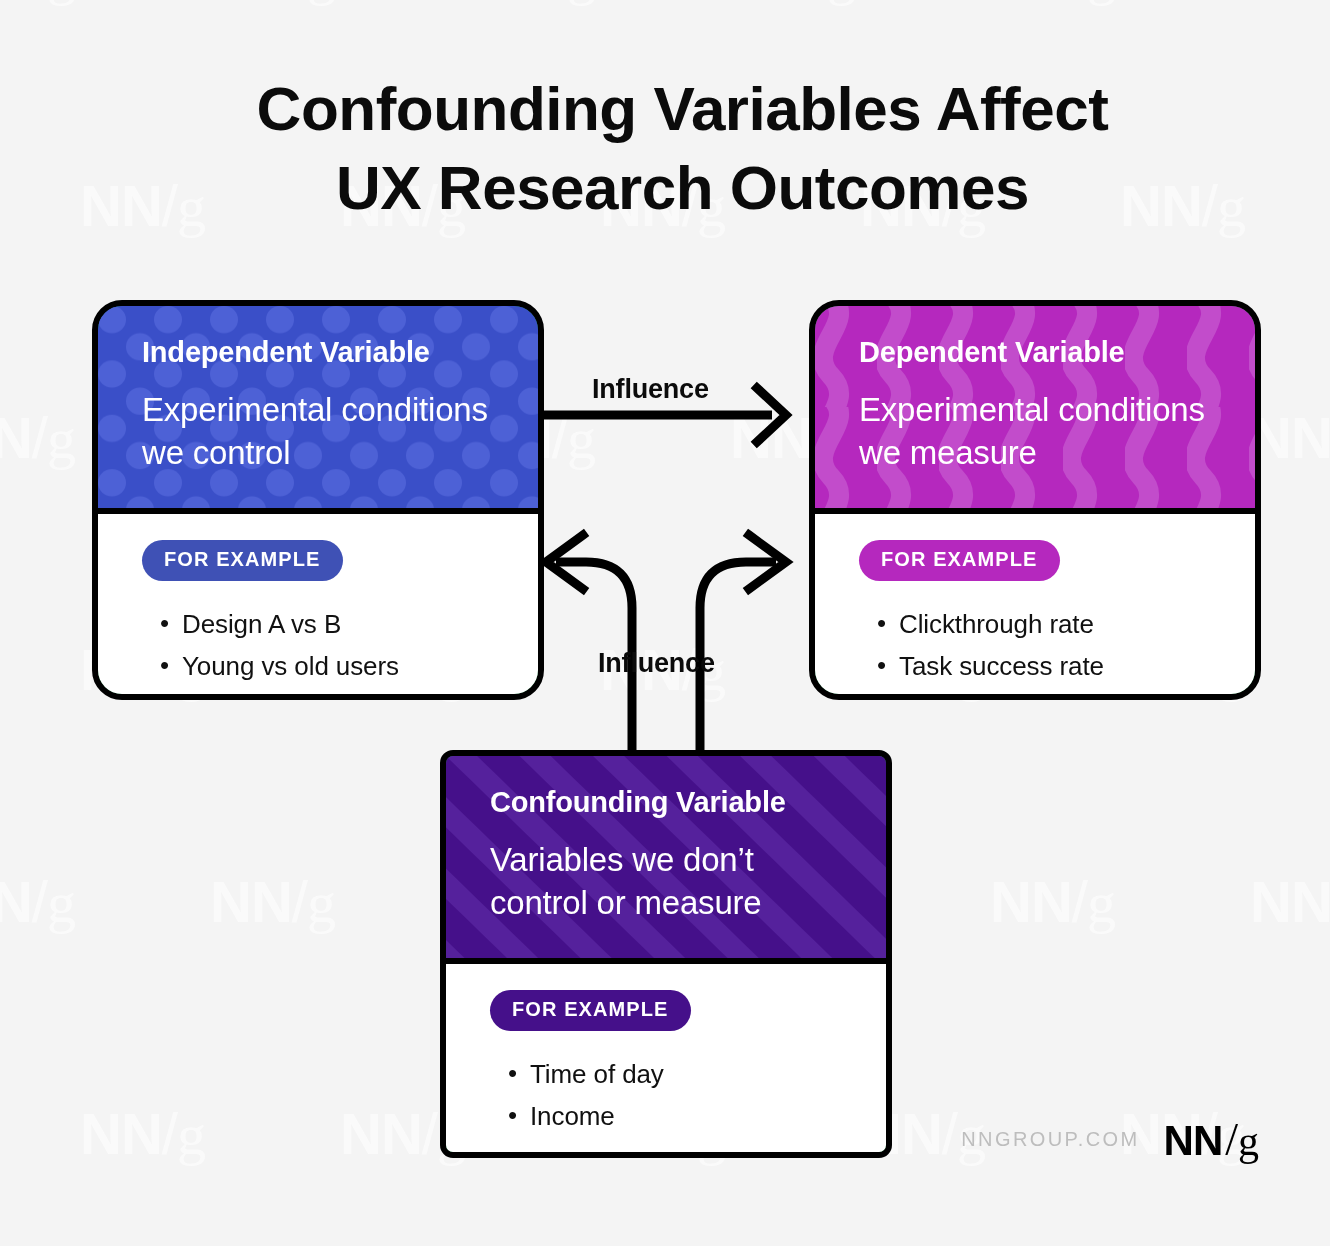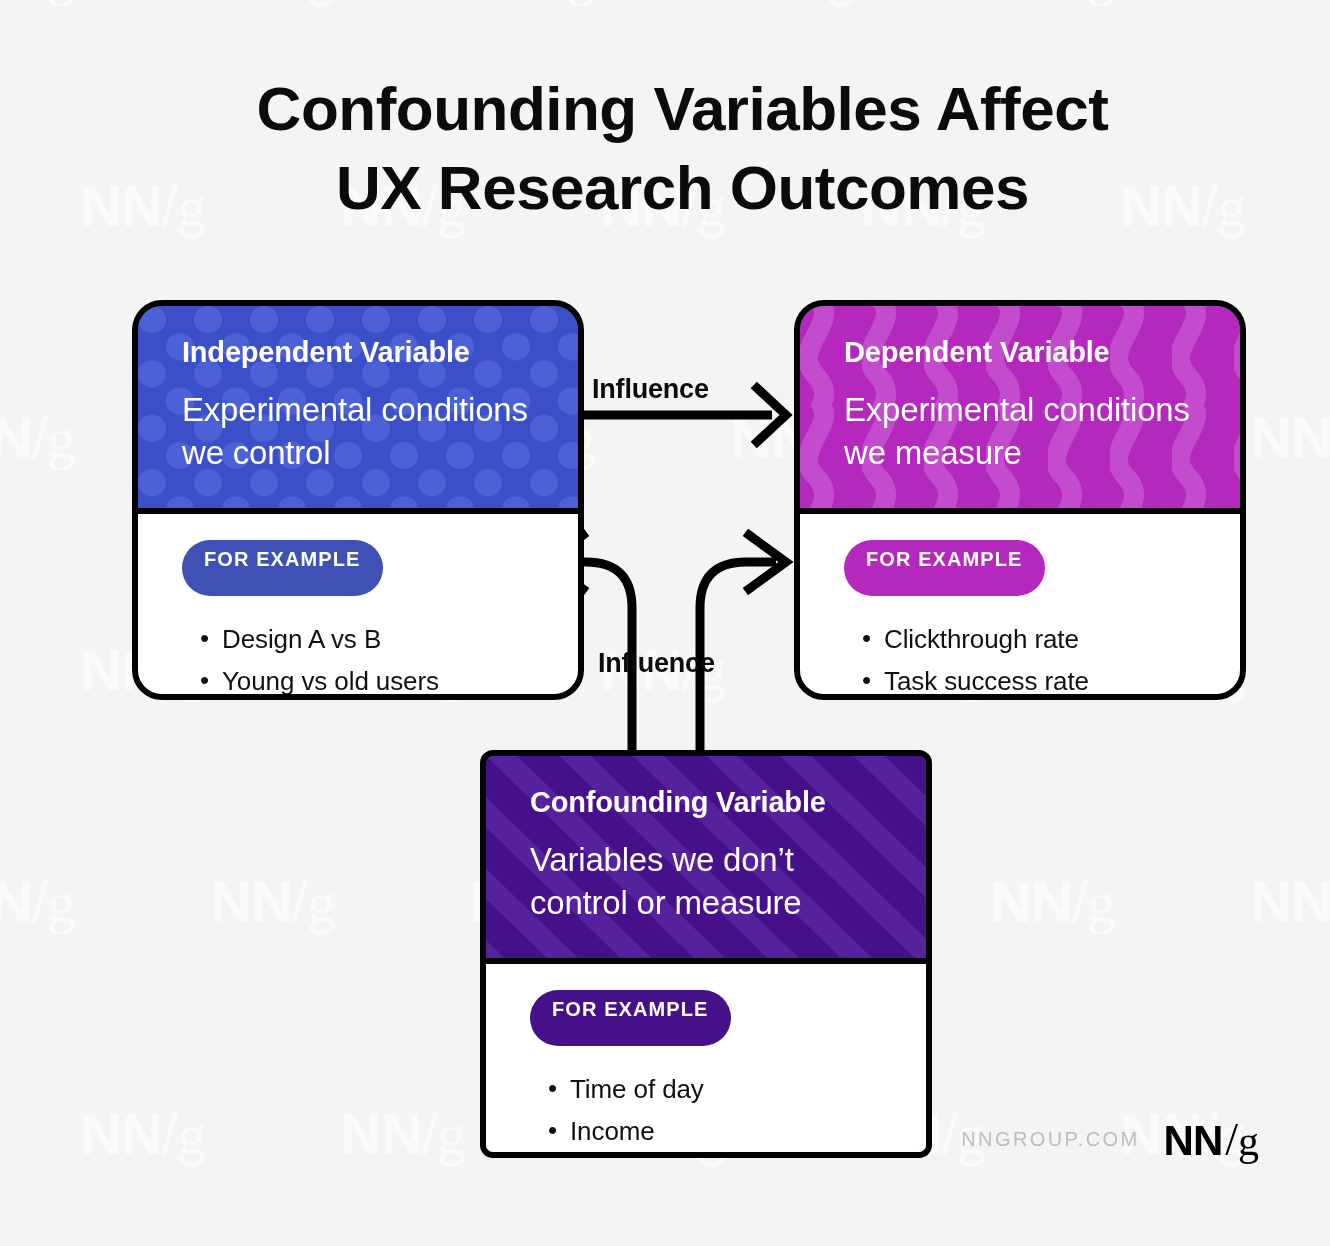--- a/index.html
+++ b/index.html
@@ -63,21 +63,20 @@
   #page-title .tl { display: block; padding-left: 35px; }
 
   
   .card {
     position: absolute;
     background: #15803d;
     border: 6px solid #000000;
     border-radius: 30px;
     overflow: hidden;
     z-index: 3;
-    margin-left: 40px;
   }
   .card-head {
     position: relative;
     border-bottom: 6px solid #000000;
     padding: 30px 34px 34px 44px;
     overflow: hidden;
   }
   .card-head .pattern {
     position: absolute;
     inset: 0;
@@ -98,21 +97,21 @@
     font-weight: 400;
     letter-spacing: -0.2px;
   }
   .card-body {
     padding: 26px 34px 24px 44px;
     background: #ffffff;
   }
   .pill {
     display: inline-block;
     border-radius: 999px;
-    padding: 8px 22px 25px;
+    padding: 8px 22px 10px;
     color: #ffffff;
     font-weight: 700;
     font-size: 20px;
     letter-spacing: 1.1px;
   }
   .ex-list {
     list-style: none;
     margin-top: 22px;
     padding-left: 18px;
   }
@@ -127,21 +126,21 @@
   .ex-list li::before {
     content: "•";
     position: absolute;
     left: 0;
     top: -1px;
     font-size: 26px;
   }
 
   
   #card-independent { left: 92px;  top: 300px;  width: 452px;  height: 400px; }
-  #card-dependent   { left: 754px; top: 300px;  width: 452px;  height: 400px; }
+  #card-dependent   { left: 809px; top: 300px;  width: 452px;  height: 400px; }
   #card-confounding { left: 440px; top: 750px;  width: 452px;  height: 408px; border-radius: 13px; }
 
   #card-independent .card-head { height: 208px; }
   #card-dependent   .card-head { height: 208px; }
   #card-confounding .card-head { height: 208px; }
 
   
   #arrow-layer {
     position: absolute;
     inset: 0;

